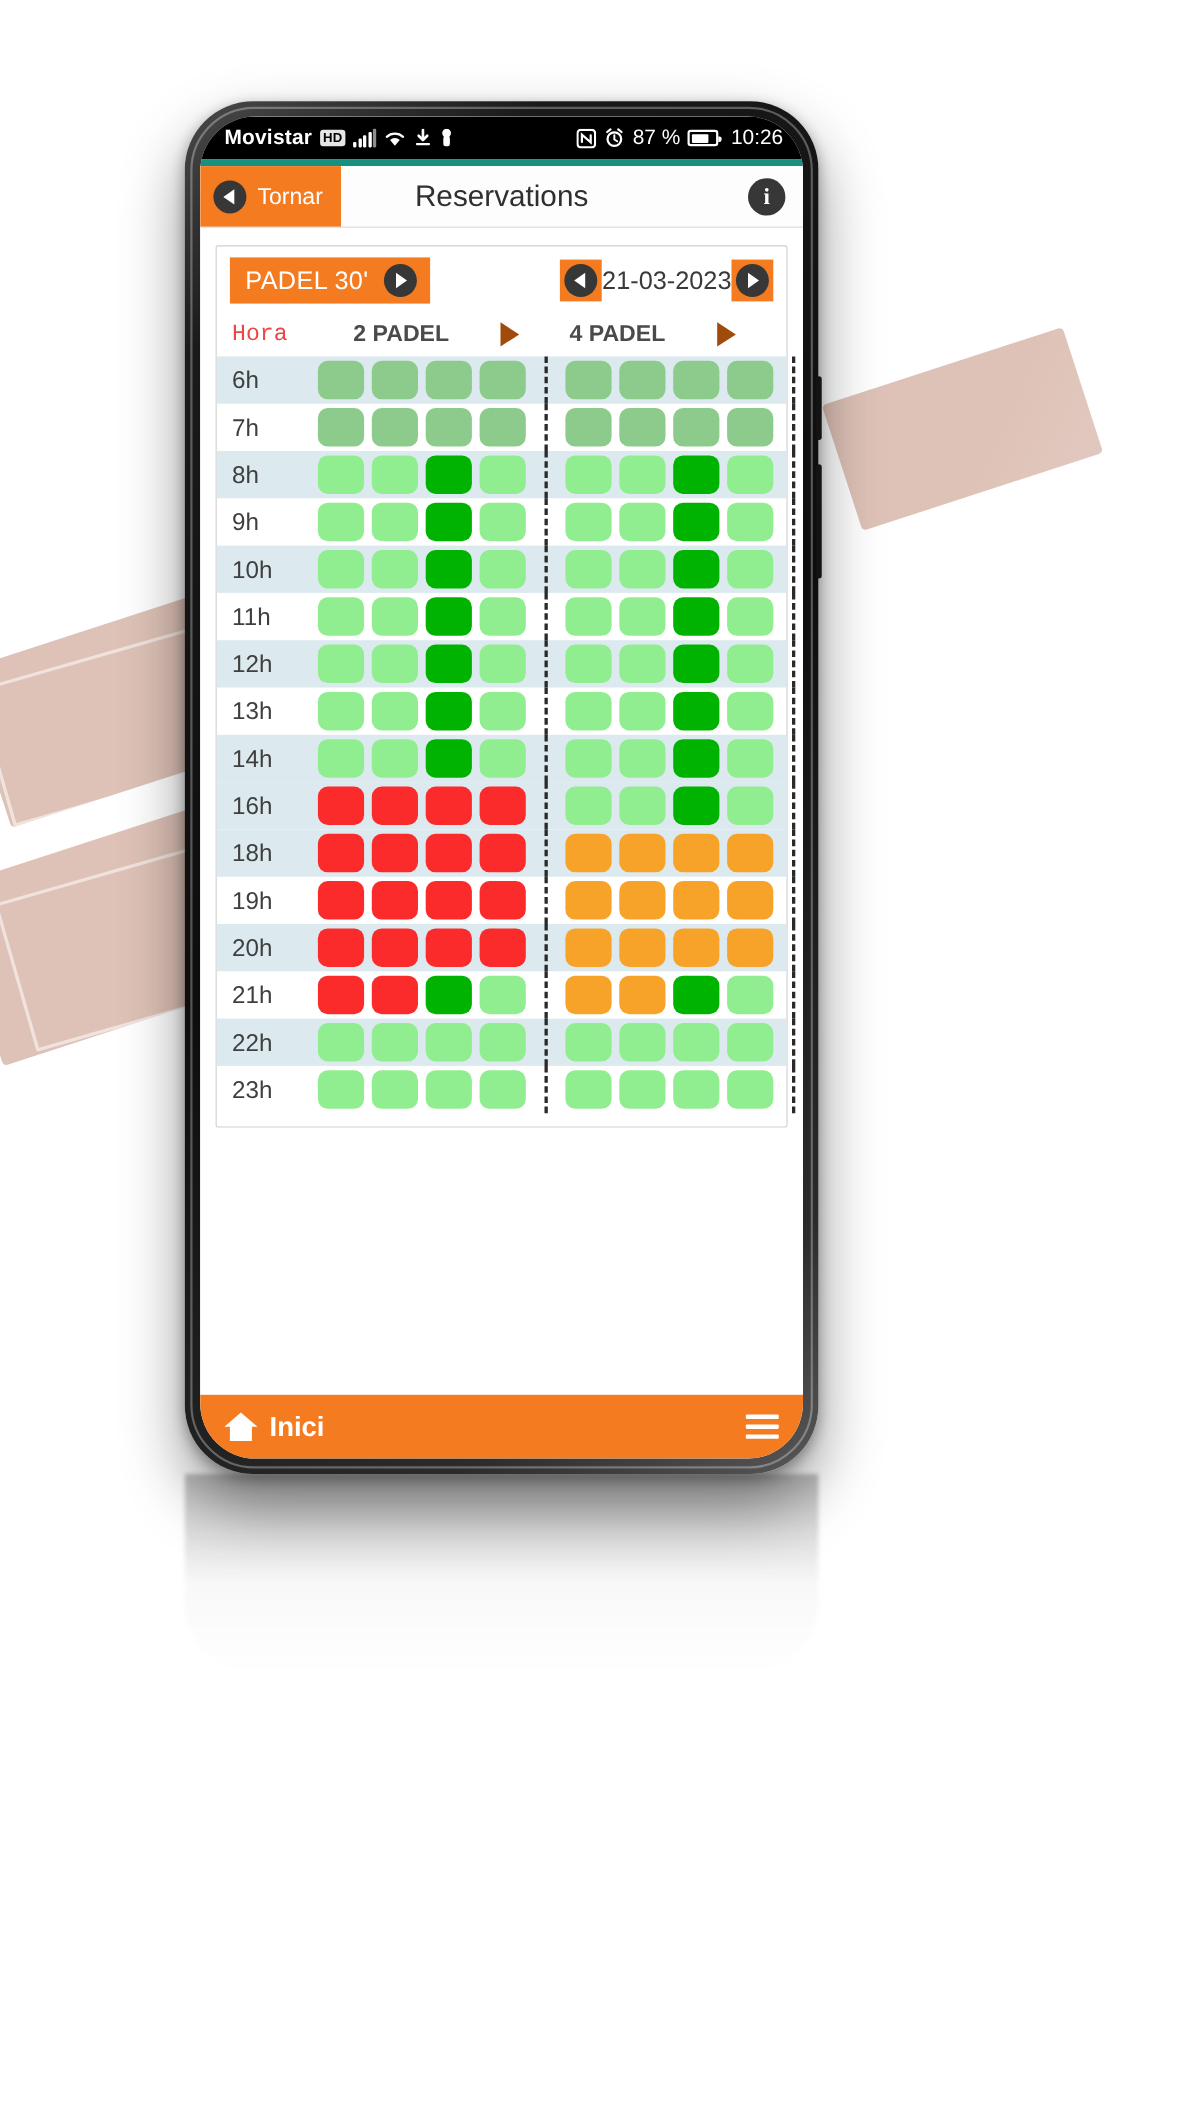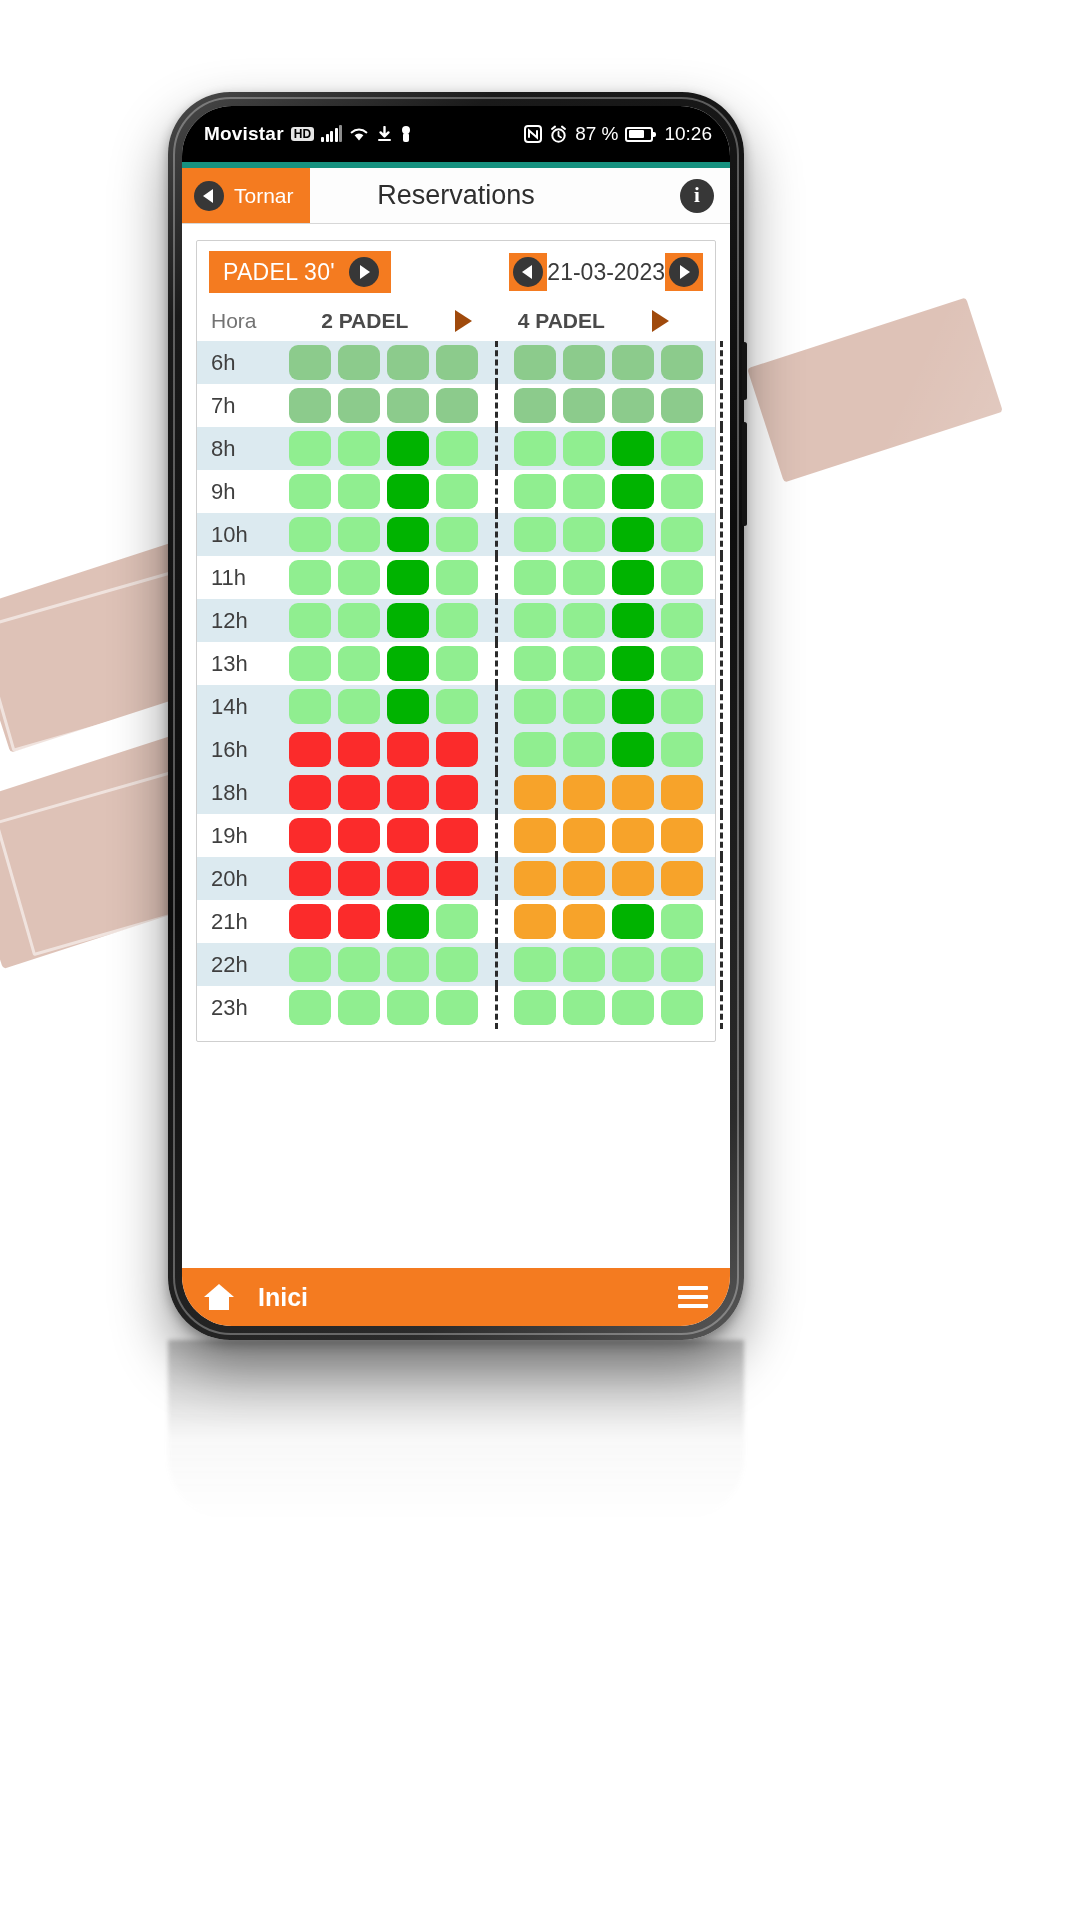--- a/index.html
+++ b/index.html
@@ -73,21 +73,21 @@
   #reflection {
     position: absolute; left: 168px; top: 1340px;
     width: 576px; height: 180px;
     border-radius: 0 0 62px 62px;
     background: linear-gradient(to bottom, rgba(40,40,40,0.30), rgba(120,120,120,0.05) 55%, rgba(255,255,255,0) 100%);
     filter: blur(2px);
   }
 
   
   #statusbar {
-    height: 56px; background: #000; color: #fff;
+    height: 39px; background: #000; color: #fff;
     display: flex; align-items: center; padding: 0 18px 0 22px;
     font-size: 19px; flex: none;
   }
   .sb-left { display: flex; align-items: center; gap: 7px; }
   .sb-right { display: flex; align-items: center; gap: 7px; margin-left: auto; }
   .carrier { font-weight: 700; letter-spacing: 0.2px; font-size: 19px; }
   .hd-badge {
     font-size: 12px; font-weight: 700; color: #000; background: #e5e5e5;
     border-radius: 3px; padding: 1px 3px; line-height: 1.05;
   }
@@ -165,21 +165,21 @@
     display: flex; align-items: center; justify-content: center;
   }
   #datelabel { font-size: 23px; color: #3a3a3a; }
 
   
   #gridhead {
     display: flex; align-items: center; padding: 6px 0 8px 0;
     font-size: 21px; color: #4d4d4d;
   }
   .hcell { display: flex; align-items: center; }
-  .hcell.hora { width: 92px; padding-left: 14px; color: #737373; font-weight: 400; }
+  .hcell.hora { width: 92px; padding-left: 14px; color: #ef4444; font-weight: 400; font-family: Liberation Mono, monospace; }
   .colgroup-head {
     display: flex; align-items: center; justify-content: center;
     font-weight: 700; color: #4a4a4a; position: relative;
   }
   .tri {
     width: 0; height: 0; border-top: 11px solid transparent;
     border-bottom: 11px solid transparent; border-left: 17px solid #a04a0c;
   }
 
   
@@ -196,21 +196,21 @@
   .cell.busy      { background: #fb2b2b; }
   .cell.partial   { background: #f7a32a; }
   .divider {
     width: 0; border-left: 3px dashed #2a2a2a; height: 43px;
     margin: 0 16px 0 10px; flex: none;
   }
 
   
   #footer {
     height: 58px; background: #f47b20; display: flex; align-items: center;
-    padding: 0 22px; flex: none; gap: 24px;
+    padding: 0 22px; flex: none; gap: 11px;
   }
   #homelabel { color: #fff; font-size: 25px; font-weight: 700; }
   .home-ico { width: 30px; height: 26px; position: relative; }
   .home-ico::before {
     content:""; position:absolute; left:0; top:0; width:0; height:0;
     border-left:15px solid transparent; border-right:15px solid transparent; border-bottom:13px solid #fff;
   }
   .home-ico::after {
     content:""; position:absolute; left:5px; top:12px; width:20px; height:14px; background:#fff;
   }

